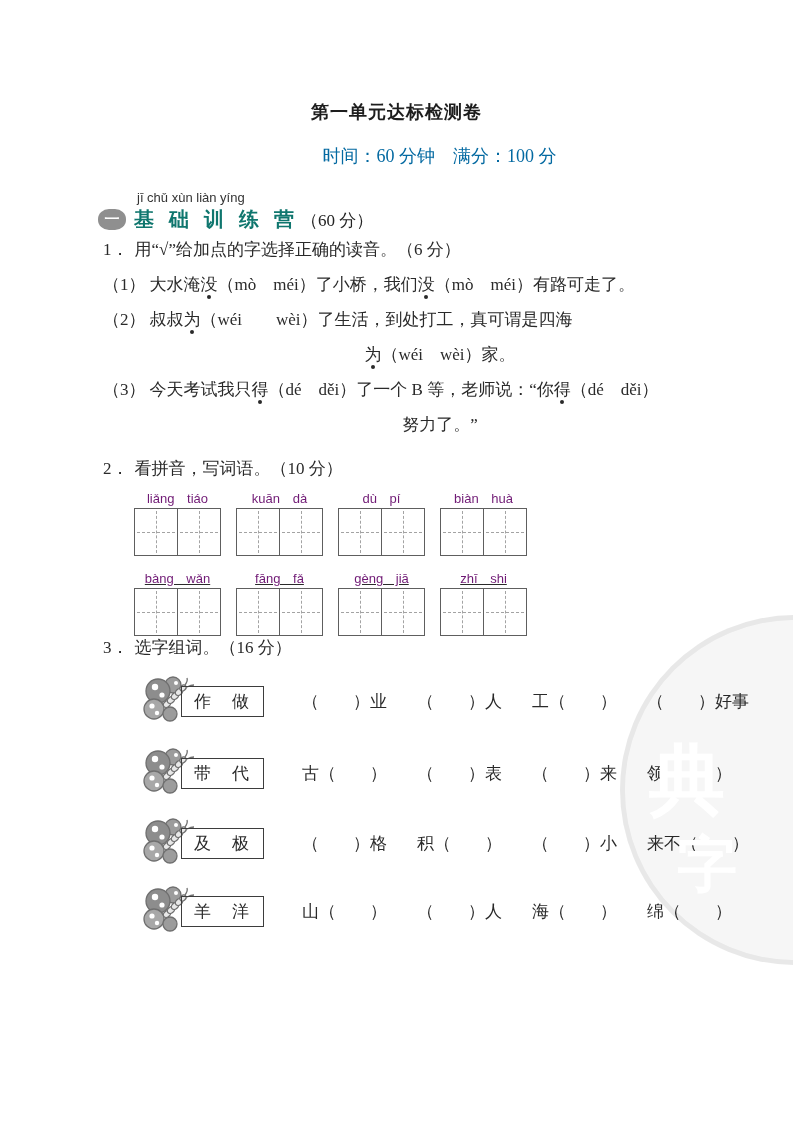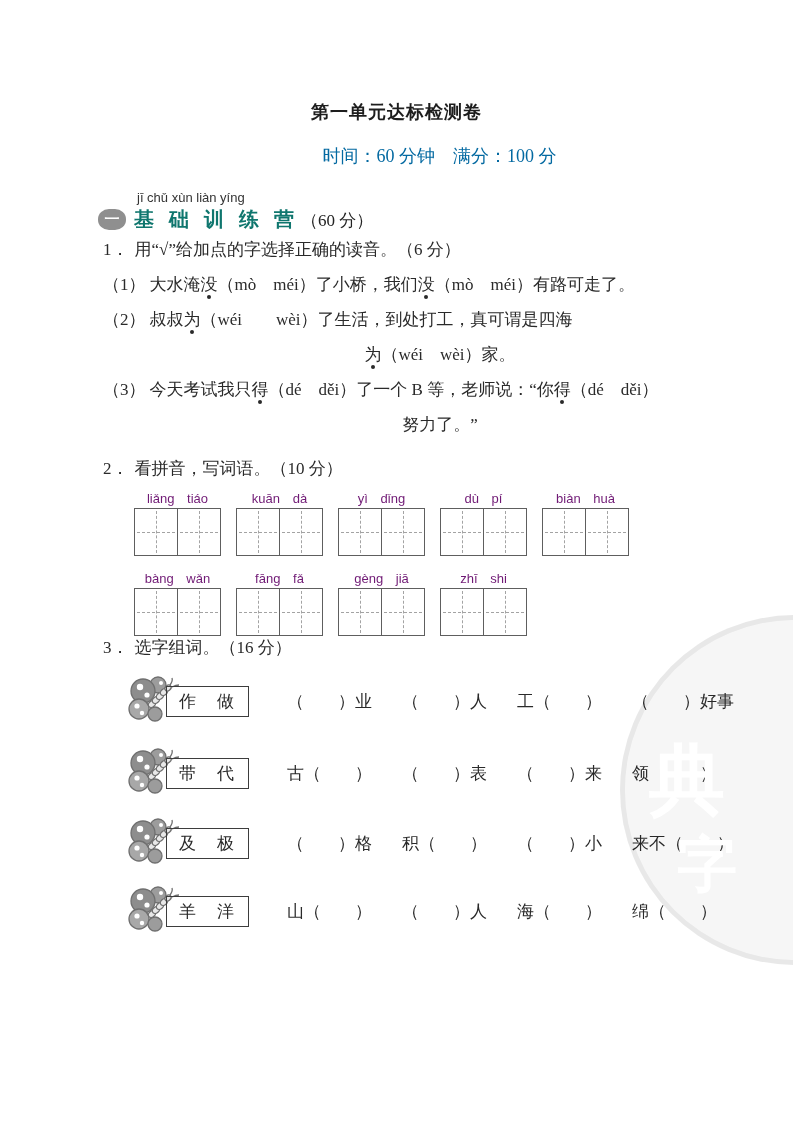--- a/index.html
+++ b/index.html
@@ -38,38 +38,38 @@
   .seg{position:relative;}
   .seg.dotted::after{
     content:"";position:absolute;left:50%;bottom:-5px;width:4px;height:4px;
     background:#2a2a2a;border-radius:50%;transform:translateX(-50%);
   }
   .q2-label{top:436px;margin-top:21px;}
   .q3-label{top:636px;}
   
   .py-row{position:absolute;left:134px;display:flex;gap:15px;}
   .py-row1{top:466px;}
-  .py-row2{top:546px;}
+  .py-row2{top:546px;text-decoration:underline;}
   .py-group{display:flex;flex-direction:column;align-items:center;}
   .py-label{
     font-family:"Liberation Sans",sans-serif;font-size:13px;color:#701a75;
     word-spacing:9px;margin-bottom:2px;white-space:nowrap;margin-top:25px;
   }
   .cells{display:flex;}
   .cell{position:relative;width:42px;height:46px;border:1px solid #5e5e5e;}
   .cell + .cell{border-left:none;}
   .cell::before{
     content:"";position:absolute;left:50%;top:2px;bottom:2px;border-left:1px dashed #a3a3a3;
   }
   .cell::after{
     content:"";position:absolute;top:50%;left:2px;right:2px;border-top:1px dashed #a3a3a3;
   }
   
   .choice-row{
-    position:absolute;left:128px;display:flex;align-items:center;
+    position:absolute;left:143px;display:flex;align-items:center;
     font-size:17px;white-space:nowrap;
   }
   .cr1{top:676px;} .cr2{top:748px;} .cr3{top:818px;} .cr4{top:886px;}
   .bug{flex:0 0 auto;margin-right:-16px;position:relative;z-index:0;}
   .choice-box{
     position:relative;z-index:1;border:1.5px solid #3d3d3d;padding:3px 12px;
     letter-spacing:2px;margin-right:8px;
   }
   .blank-item{margin-left:30px;}
   
@@ -130,27 +130,20 @@
   <div class="py-row py-row1">
     <div class="py-group">
       <div class="py-label">liǎng tiáo</div>
       <div class="cells">
           <div class="cell"></div>
           <div class="cell"></div>
         </div>
     </div>
     <div class="py-group">
       <div class="py-label">kuān dà</div>
-      <div class="cells">
-          <div class="cell"></div>
-          <div class="cell"></div>
-        </div>
-    </div>
-    <div class="py-group">
-      <div class="py-label">yì dǐng</div>
       <div class="cells">
           <div class="cell"></div>
           <div class="cell"></div>
         </div>
     </div>
     <div class="py-group">
       <div class="py-label">dù pí</div>
       <div class="cells">
           <div class="cell"></div>
           <div class="cell"></div>

